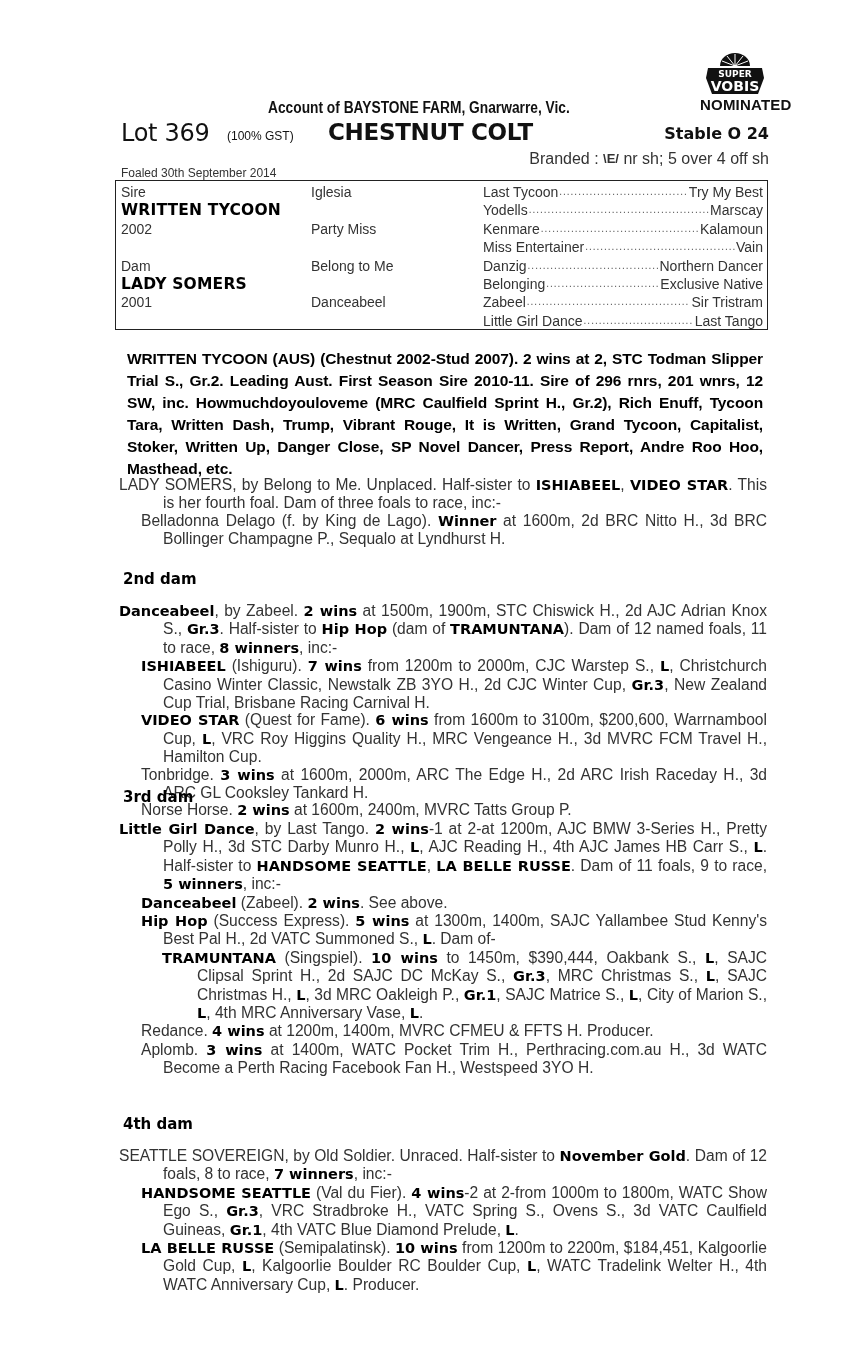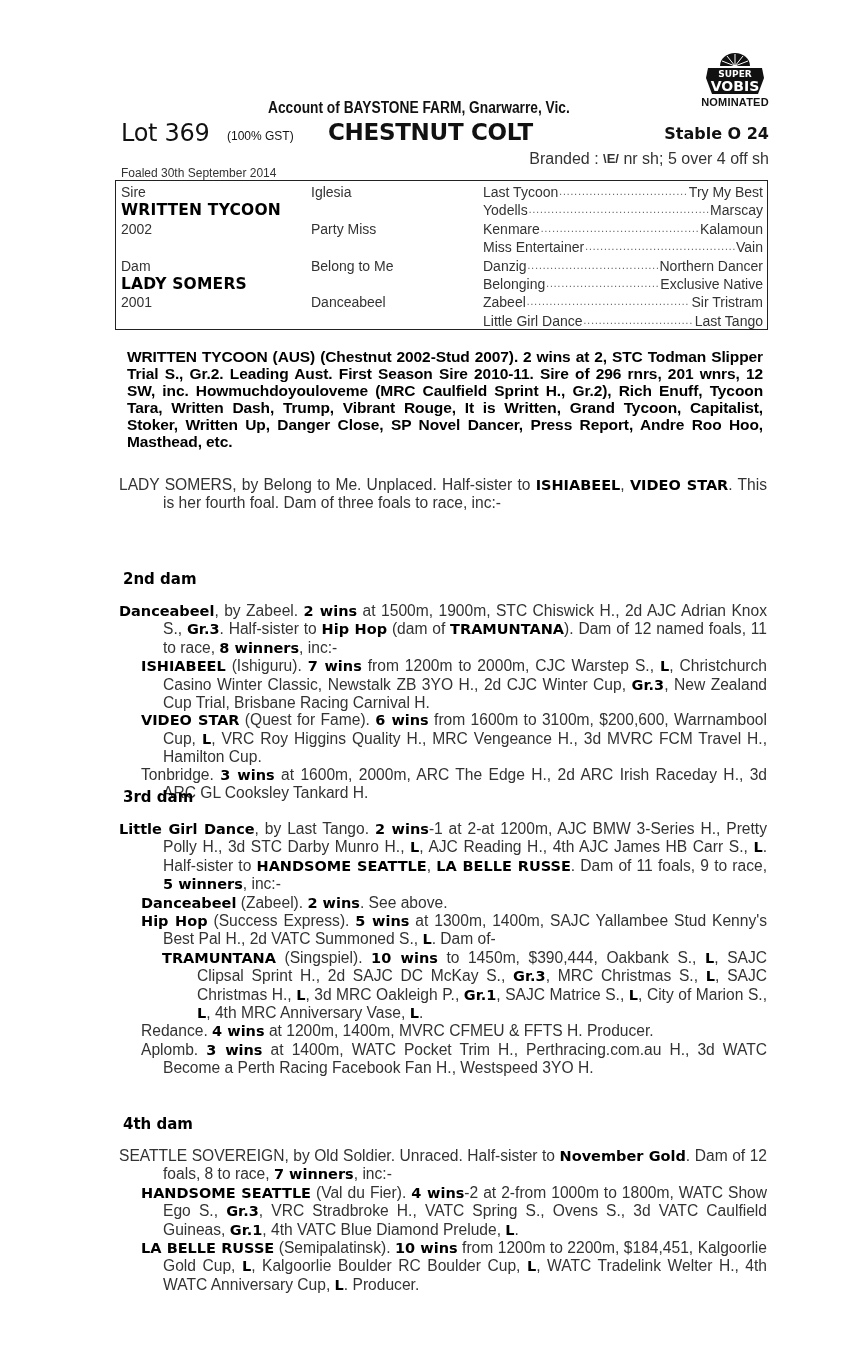--- a/index.html
+++ b/index.html
@@ -2,21 +2,21 @@
 <html><head>
 <meta charset="utf-8">
 <style>
   html, body { margin: 0; padding: 0; background: #ffffff; }
   body { width: 860px; height: 1356px; position: relative; overflow: hidden; color: #111; font-family: "Liberation Sans", sans-serif; }
   .abs { position: absolute; }
 
   
   .logo { left: 700px; top: 50px; width: 70px; height: 58px; }
   .logo svg { display: block; }
-  .logo-nom { position: absolute; left: 0; top: 46px; width: 70px; text-align: center; font-weight: bold; font-size: 11px; letter-spacing: 0.2px; }
+  .logo-nom { position: absolute; left: 0; top: 46px; width: 70px; text-align: center; font-weight: bold; font-size: 15px; letter-spacing: 0.2px; }
 
   .account { left: 268px; top: 99px; font-family: "Liberation Sans", sans-serif; font-weight: bold; font-size: 16px; transform: scaleX(0.86); transform-origin: left top; white-space: nowrap; }
 
   .lot-row { left: 121px; top: 119px; width: 648px; height: 28px; }
   .lot-no { position: absolute; left: 0; top: 0; font-weight: 400; font-size: 24px; font-family: "DejaVu Sans", sans-serif; letter-spacing: -0.3px; }
   .gst { position: absolute; left: 106px; top: 10px; font-size: 12px; font-family: "Liberation Sans", sans-serif; }
   .colt { position: absolute; left: 207px; top: 0; font-weight: 900; font-size: 23px; font-family: "DejaVu Sans", sans-serif; letter-spacing: -0.3px; }
   .stable { position: absolute; right: 0; top: 5px; font-weight: 900; font-size: 16px; font-family: "DejaVu Sans", sans-serif; }
 
   .foaled { left: 121px; top: 166px; font-size: 12px; color: #333; }
@@ -28,21 +28,21 @@
   .ped-col1 { position: absolute; left: 5px; top: 2px; }
   .ped-col2 { position: absolute; left: 195px; top: 2px; }
   .ped-col3 { position: absolute; left: 367px; top: 2px; width: 280px; }
   .ped-line { height: 18.4px; line-height: 18.4px; font-size: 14px; color: #333; white-space: nowrap; }
   .ped-name { font-family: "DejaVu Sans", sans-serif; font-weight: 900; font-size: 15.5px; color: #000; letter-spacing: 0.2px; }
   .gd-row { display: flex; height: 18.4px; line-height: 18.4px; font-size: 14px; color: #333; justify-content: center; }
   .gd-left { white-space: nowrap; }
   .gd-dots { flex: 1; overflow: hidden; white-space: nowrap; font-size: 10px; letter-spacing: 1px; color: #555; margin: 0 1px; }
   .gd-right { white-space: nowrap; }
 
-  .sire-bio { left: 127px; top: 348px; width: 636px; font-family: "Liberation Sans", sans-serif; font-weight: bold; font-size: 15.5px; line-height: 17px; text-align: justify; color: #000; letter-spacing: -0.1px; }
+  .sire-bio { left: 127px; top: 348px; width: 636px; font-family: "Liberation Sans", sans-serif; font-weight: bold; font-size: 15.5px; line-height: 22px; text-align: justify; color: #000; letter-spacing: -0.1px; }
 
   
   .sec { position: absolute; left: 119px; width: 648px; }
   .sec-h { font-family: "DejaVu Sans", sans-serif; font-weight: bold; font-size: 15px; color: #000; height: 17px; line-height: 17px; margin-left: 4px; }
   .para { font-size: 15.6px; line-height: 17.4px; color: #333; text-align: justify; }
   .para b { color: #000; font-family: "DejaVu Sans", sans-serif; font-weight: 900; font-size: 14.5px; }
   .lvl0 { padding-left: 44px; text-indent: -44px; margin-top: 14px; }
   .lvl1 { padding-left: 44px; text-indent: -22px; }
   .lvl3 { padding-left: 78px; text-indent: -35px; }
 </style>
@@ -142,28 +142,30 @@
         <span class="gd-dots">..............................................................................</span>
         <span class="gd-right">Last Tango</span>
       </div>
   </div>
 </div>
 
 <div class="abs sire-bio">WRITTEN TYCOON (AUS) (Chestnut 2002-Stud 2007). 2 wins at 2, STC Todman Slipper Trial S., Gr.2. Leading Aust. First Season Sire 2010-11. Sire of 296 rnrs, 201 wnrs, 12 SW, inc. Howmuchdoyouloveme (MRC Caulfield Sprint H., Gr.2), Rich Enuff, Tycoon Tara, Written Dash, Trump, Vibrant Rouge, It is Written, Grand Tycoon, Capitalist, Stoker, Written Up, Danger Close, SP Novel Dancer, Press Report, Andre Roo Hoo, Masthead, etc.</div>
 
 <div class="sec" style="top:462px;">
   <div class="para lvl0"><span>LADY SOMERS, by Belong to Me. Unplaced. Half-sister to </span><b>ISHIABEEL</b><span>, </span><b>VIDEO STAR</b><span>. This is her fourth foal. Dam of three foals to race, inc:-</span></div>
+  <div class="para lvl1"><span>Belladonna Delago (f. by King de Lago). </span><b>Winner</b><span> at 1600m, 2d BRC Nitto H., 3d BRC Bollinger Champagne P., Sequalo at Lyndhurst H.</span></div>
 </div>
 
 <div class="sec" style="top:571px;">
   <div class="sec-h">2nd dam</div>
   <div class="para lvl0"><b>Danceabeel</b><span>, by Zabeel. </span><b>2 wins</b><span> at 1500m, 1900m, STC Chiswick H., 2d AJC Adrian Knox S., </span><b>Gr.3</b><span>. Half-sister to </span><b>Hip Hop</b><span> (dam of </span><b>TRAMUNTANA</b><span>). Dam of 12 named foals, 11 to race, </span><b>8 winners</b><span>, inc:-</span></div>
   <div class="para lvl1"><b>ISHIABEEL</b><span> (Ishiguru). </span><b>7 wins</b><span> from 1200m to 2000m, CJC Warstep S., </span><b>L</b><span>, Christchurch Casino Winter Classic, Newstalk ZB 3YO H., 2d CJC Winter Cup, </span><b>Gr.3</b><span>, New Zealand Cup Trial, Brisbane Racing Carnival H.</span></div>
   <div class="para lvl1"><b>VIDEO STAR</b><span> (Quest for Fame). </span><b>6 wins</b><span> from 1600m to 3100m, $200,600, Warrnambool Cup, </span><b>L</b><span>, VRC Roy Higgins Quality H., MRC Vengeance H., 3d MVRC FCM Travel H., Hamilton Cup.</span></div>
   <div class="para lvl1"><span>Tonbridge. </span><b>3 wins</b><span> at 1600m, 2000m, ARC The Edge H., 2d ARC Irish Raceday H., 3d ARC GL Cooksley Tankard H.</span></div>
+  <div class="para lvl1"><span>Norse Horse. </span><b>2 wins</b><span> at 1600m, 2400m, MVRC Tatts Group P.</span></div>
 </div>
 
 <div class="sec" style="top:789px;">
   <div class="sec-h">3rd dam</div>
   <div class="para lvl0"><b>Little Girl Dance</b><span>, by Last Tango. </span><b>2 wins</b><span>-1 at 2-at 1200m, AJC BMW 3-Series H., Pretty Polly H., 3d STC Darby Munro H., </span><b>L</b><span>, AJC Reading H., 4th AJC James HB Carr S., </span><b>L</b><span>. Half-sister to </span><b>HANDSOME SEATTLE</b><span>, </span><b>LA BELLE RUSSE</b><span>. Dam of 11 foals, 9 to race, </span><b>5 winners</b><span>, inc:-</span></div>
   <div class="para lvl1"><b>Danceabeel</b><span> (Zabeel). </span><b>2 wins</b><span>. See above.</span></div>
   <div class="para lvl1"><b>Hip Hop</b><span> (Success Express). </span><b>5 wins</b><span> at 1300m, 1400m, SAJC Yallambee Stud Kenny's Best Pal H., 2d VATC Summoned S., </span><b>L</b><span>. Dam of-</span></div>
   <div class="para lvl3"><b>TRAMUNTANA</b><span> (Singspiel). </span><b>10 wins</b><span> to 1450m, $390,444, Oakbank S., </span><b>L</b><span>, SAJC Clipsal Sprint H., 2d SAJC DC McKay S., </span><b>Gr.3</b><span>, MRC Christmas S., </span><b>L</b><span>, SAJC Christmas H., </span><b>L</b><span>, 3d MRC Oakleigh P., </span><b>Gr.1</b><span>, SAJC Matrice S., </span><b>L</b><span>, City of Marion S., </span><b>L</b><span>, 4th MRC Anniversary Vase, </span><b>L</b><span>.</span></div>
   <div class="para lvl1"><span>Redance. </span><b>4 wins</b><span> at 1200m, 1400m, MVRC CFMEU &amp; FFTS H. Producer.</span></div>
   <div class="para lvl1"><span>Aplomb. </span><b>3 wins</b><span> at 1400m, WATC Pocket Trim H., Perthracing.com.au H., 3d WATC Become a Perth Racing Facebook Fan H., Westspeed 3YO H.</span></div>

